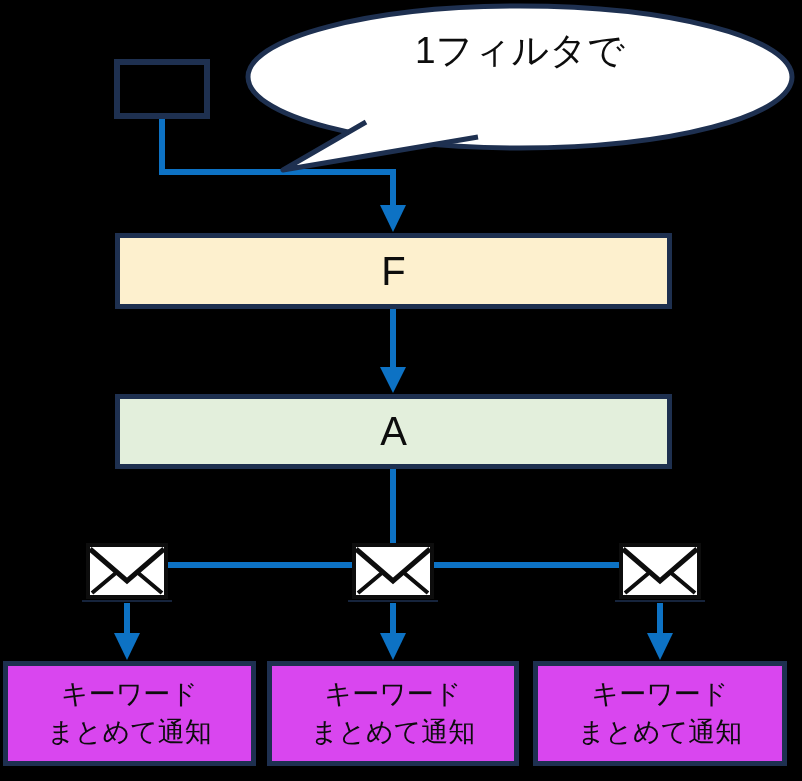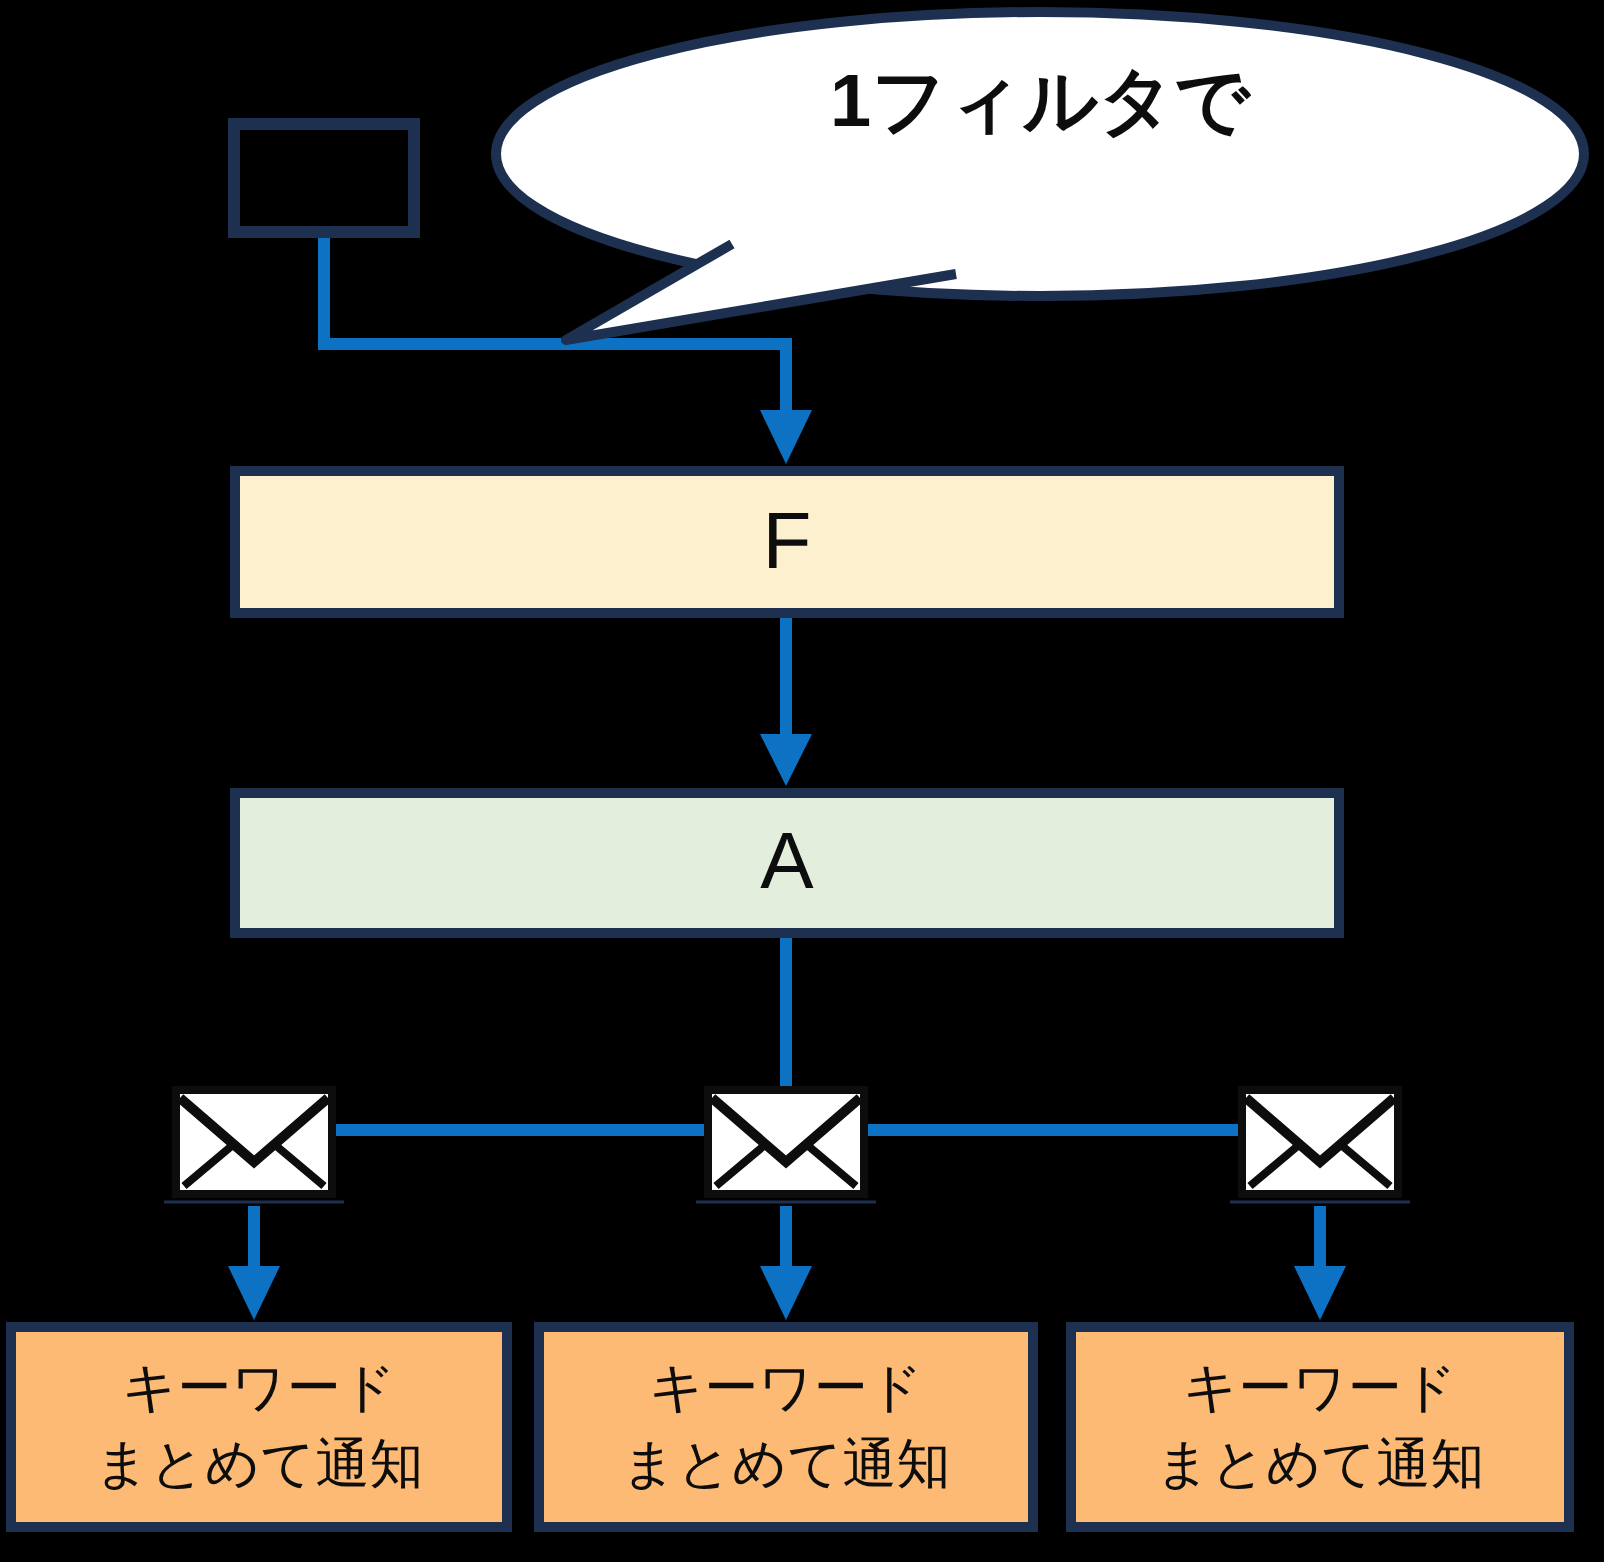--- a/index.html
+++ b/index.html
@@ -24,34 +24,34 @@
     position:absolute;
     left:114px;top:59px;width:96px;height:60px;
     box-sizing:border-box;
     border:6px solid #1e3050;
     background:transparent;
     z-index:3;
   }
   #filter-box{left:115px;top:233px;width:557px;height:76px;background:#fdf0ce;font-size:40px;}
   #action-box{left:115px;top:394px;width:557px;height:75px;background:#e3efdc;font-size:40px;}
   .output-box{
-    top:661px;height:105px;background:#fdba74;
+    top:661px;height:105px;background:#d946ef;
     font-size:27px;line-height:1.4;font-weight:500;
   }
   #output-box-1{left:3px;width:253px;}
   #output-box-2{left:267px;width:252px;}
   #output-box-3{left:533px;width:254px;}
   #bubble-text{
     position:absolute;
     left:270px;top:28px;width:500px;
     z-index:5;
     text-align:center;
     color:#0d0d0d;
     font-size:37px;line-height:1.26;
-    font-weight:700;
+    font-weight:400;
   }
   .lineblock{display:block;}
 </style>
 </head>
 <body>
 
 <div id="canvas">
 
   <svg width="802" height="781" viewBox="0 0 802 781">
     <g stroke="#0d72c4" stroke-width="6" fill="none">

